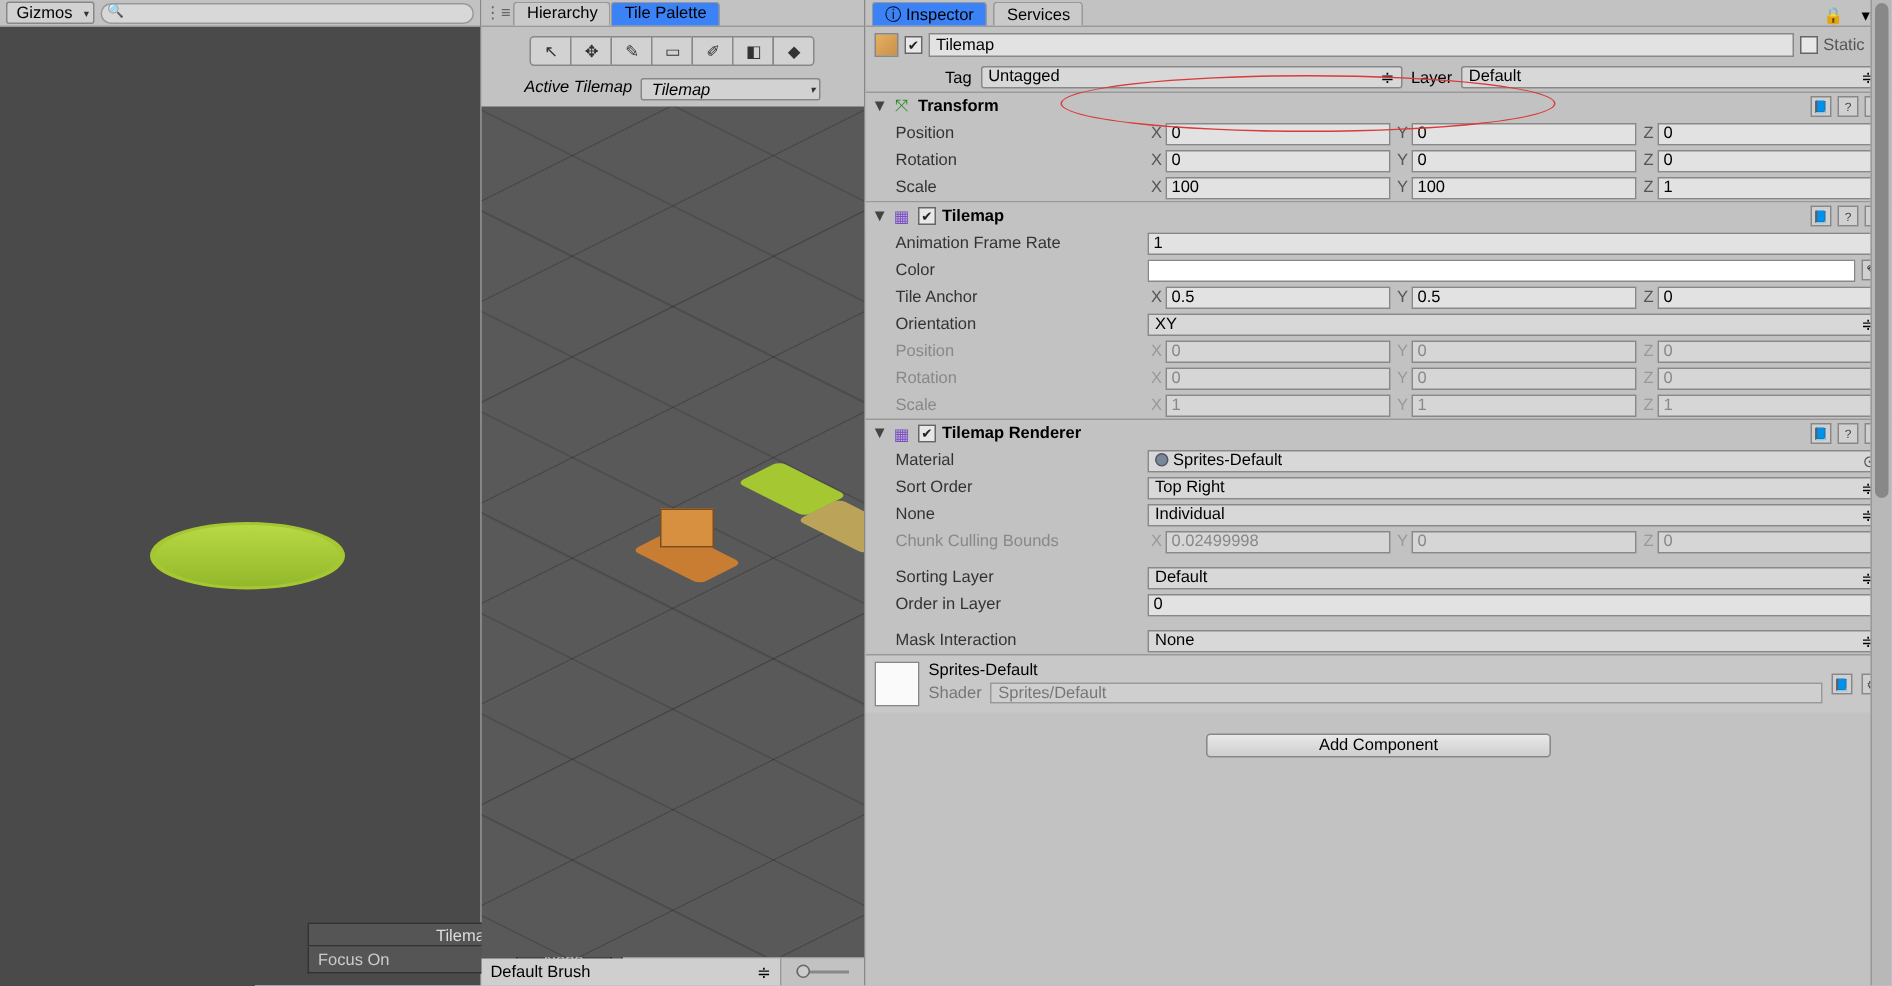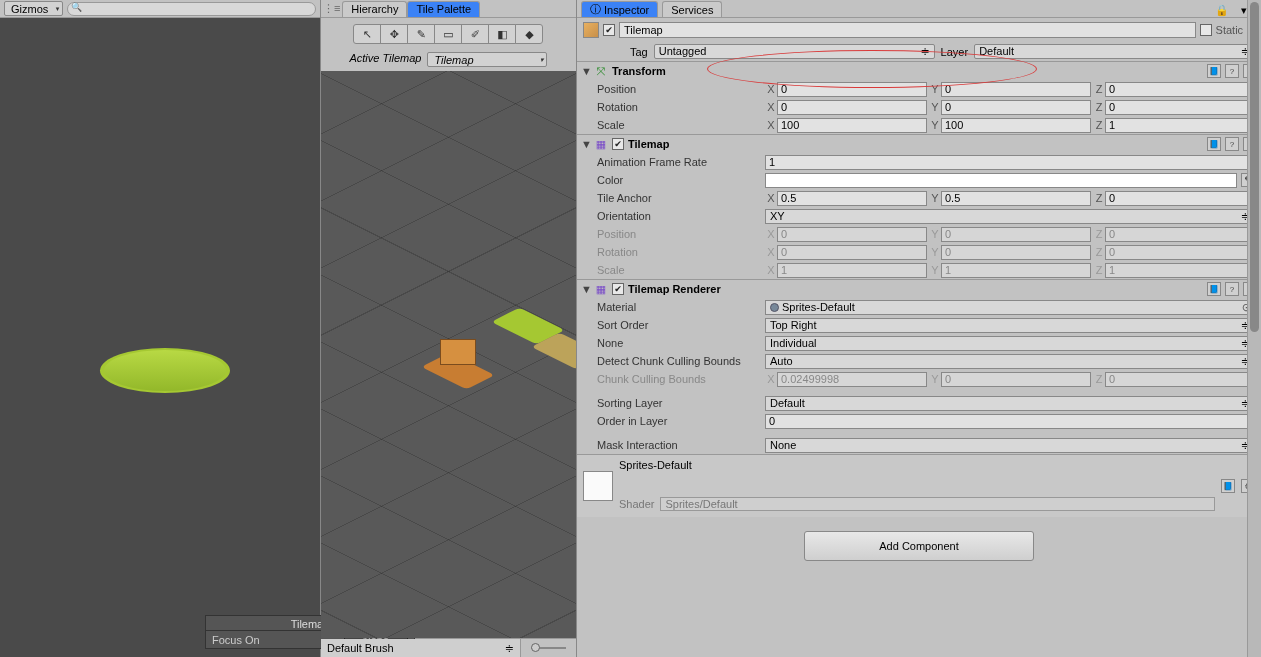--- a/index.html
+++ b/index.html
@@ -53,21 +53,21 @@
 
 .palette-bottom { border-top: 1px solid #999; padding: 0; }
 .brush-row { display: flex; height: 18px; }
 .brush-sel { flex: 0 0 200px; background: #cfcfcf; border-right: 1px solid #999; display: flex; align-items: center; padding: 0 6px; position: relative; }
 .brush-sel::after { content: '≑'; position: absolute; right: 6px; }
 .brush-slider { flex: 1; background: #c2c2c2; display: flex; align-items: center; padding: 0 10px; }
 .brush-slider .track { flex: 1; height: 2px; background: #888; position: relative; }
 .brush-slider .handle { position: absolute; left: 0; top: -4px; width: 9px; height: 9px; background: #ccc; border: 1px solid #666; border-radius: 50%; }
 .zpos-row { display: flex; align-items: center; padding: 4px 8px; gap: 6px; }
 .num-input { width: 92px; height: 16px; background: #e2e2e2; border: 1px solid #888; padding: 0 4px; }
-.btn { background: linear-gradient(#e8e8e8,#cfcfcf); border: 1px solid #888; border-radius: 3px; padding: 2px 20px; height: 30px; display: inline-flex; align-items: center; justify-content: center; }
+.btn { background: linear-gradient(#e8e8e8,#cfcfcf); border: 1px solid #888; border-radius: 3px; padding: 2px 20px; height: 16px; display: inline-flex; align-items: center; justify-content: center; }
 
 
 .insp-tabs { height: 18px; display: flex; align-items: flex-end; gap: 4px; padding: 0 4px; border-bottom: 1px solid #999; }
 .insp-header { display: flex; align-items: center; padding: 4px 6px; gap: 4px; }
 .insp-header .cube { width: 16px; height: 16px; background: linear-gradient(135deg,#e8b060,#c8904a); border: 1px solid #888; }
 .insp-name { flex: 1; height: 16px; background: #e2e2e2; border: 1px solid #888; padding: 0 4px; }
 .chk { width: 12px; height: 12px; border: 1px solid #666; background: #e8e8e8; display: inline-flex; align-items: center; justify-content: center; font-size: 9px; color: #222; }
 .static-lbl { color: #555; }
 .tag-row { display: flex; align-items: center; padding: 2px 6px; gap: 6px; margin-left: 47px; }
 .tag-row .dd { flex: 1; height: 15px; background: #d8d8d8; border: 1px solid #888; border-radius: 2px; padding: 0 4px; position: relative; }
@@ -93,21 +93,21 @@
 .dd-full::after { content: '≑'; position: absolute; right: 4px; }
 .color-swatch { flex: 1; height: 15px; background: #fff; border: 1px solid #888; }
 .eyedrop { width: 14px; height: 14px; border: 1px solid #888; background: #d0d0d0; display: inline-flex; align-items: center; justify-content: center; font-size: 9px; }
 .obj-field { flex: 1; height: 15px; background: #d8d8d8; border: 1px solid #888; padding: 0 4px; position: relative; }
 .obj-field .dot { width: 9px; height: 9px; background: #789; border-radius: 50%; border: 1px solid #556; display: inline-block; margin-right: 3px; vertical-align: middle; }
 .obj-field::after { content: '⊙'; position: absolute; right: 3px; color: #555; }
 
 .mat-block { display: flex; align-items: center; padding: 4px 6px; gap: 6px; border-top: 1px solid #999; background: #c8c8c8; }
 .mat-thumb { width: 30px; height: 30px; background: #fafafa; border: 1px solid #888; }
 .mat-info { flex: 1; }
-.mat-shader { display: flex; align-items: center; gap: 6px; padding: 2px 0; margin-top: 24px; }
+.mat-shader { display: flex; align-items: center; gap: 6px; padding: 2px 0; }
 .mat-shader .dd { flex: 1; height: 14px; background: #cfcfcf; border: 1px solid #999; padding: 0 4px; color: #777; position: relative; }
 
 .add-comp-row { display: flex; justify-content: center; padding: 14px 0; }
 .add-comp { width: 230px; }
 
 .red-ellipse { position: absolute; border: 1px solid #d93a3a; border-radius: 50%; pointer-events: none; }
 
 .scroll-area { flex: 1; overflow-y: auto; position: relative; }
 .insp-scrollbar { position: absolute; right: 0; top: 0; bottom: 0; width: 14px; background: #b8b8b8; border-left: 1px solid #999; }
 .insp-scrollbar .thumb { position: absolute; left: 2px; right: 2px; top: 2px; height: 330px; background: #888; border-radius: 5px; }
@@ -379,24 +379,20 @@
         </div>
       <div class="prop-row">
           <span class="prop-label">Sort Order</span>
           <div class="dd-full">Top Right</div>
         </div>
       <div class="prop-row">
           <span class="prop-label">None</span>
           <div class="dd-full">Individual</div>
         </div>
       <div class="prop-row">
-          <span class="prop-label">Detect Chunk Culling Bounds</span>
-          <div class="dd-full">Auto</div>
-        </div>
-      <div class="prop-row">
           <span class="prop-label dim">Chunk Culling Bounds</span>
         <div class="xyz">
             <div class="fld dim">
               <span>X</span>
               <input disabled="" value="0.02499998" style="">
             </div>
             <div class="fld dim">
               <span>Y</span>
               <input disabled="" value="0" style="">
             </div>

